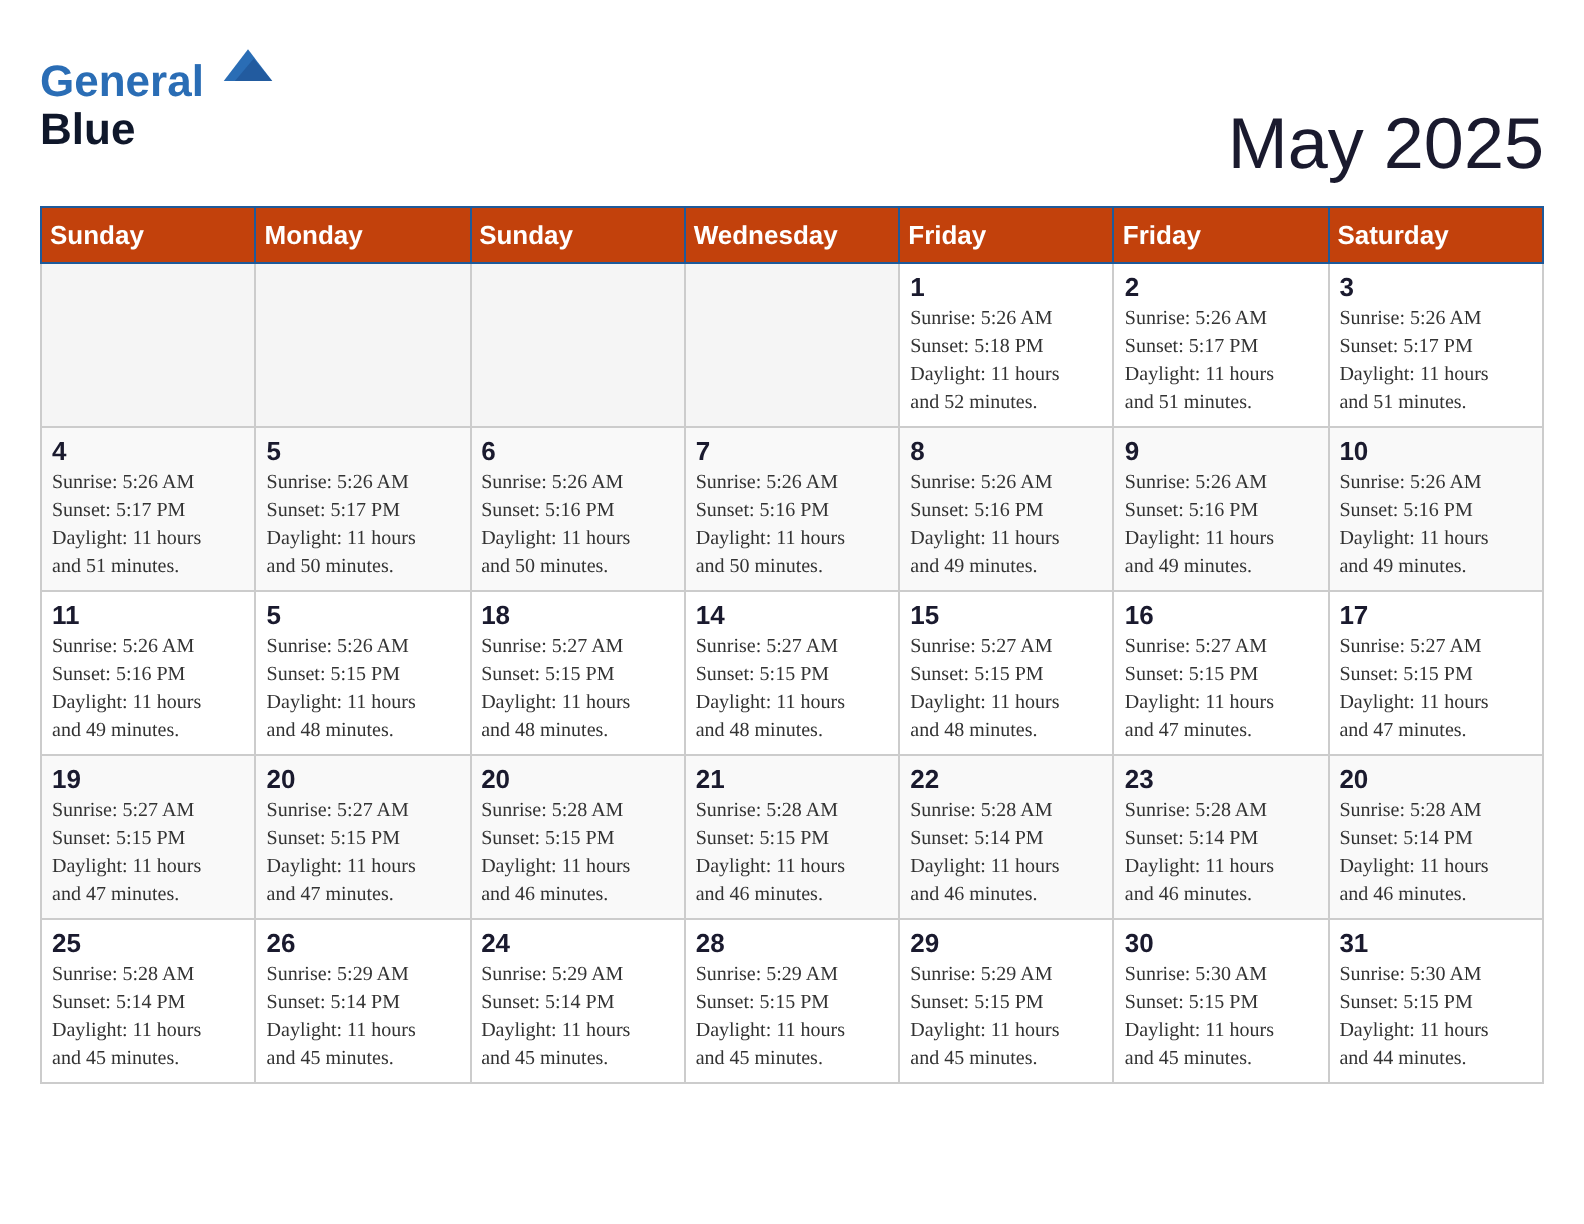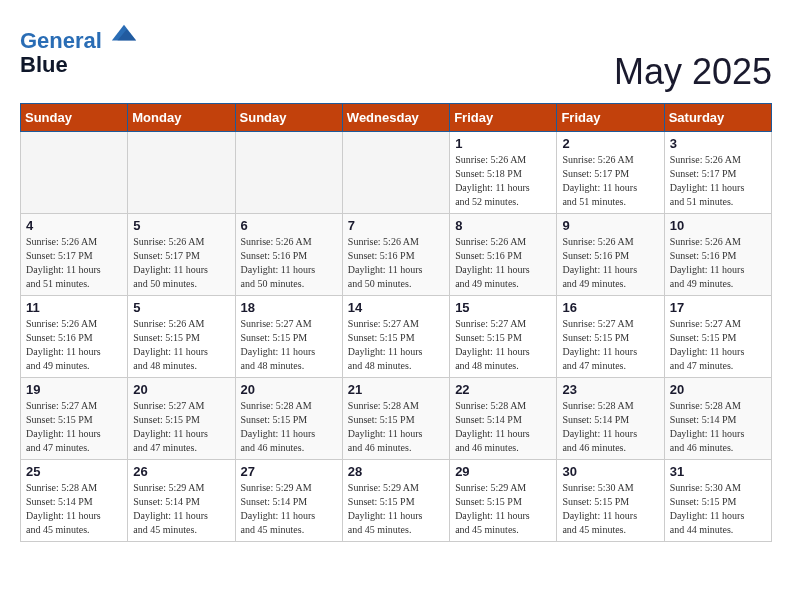--- a/index.html
+++ b/index.html
@@ -316,21 +316,21 @@
 and 45 minutes.</div>
         </td>
         <td>
           <span class="day-num">26</span>
           <div class="day-info" style="white-space: pre-line;">Sunrise: 5:29 AM
 Sunset: 5:14 PM
 Daylight: 11 hours
 and 45 minutes.</div>
         </td>
         <td>
-          <span class="day-num">27</span>
+          <span class="day-num">24</span>
           <div class="day-info" style="white-space: pre-line;">Sunrise: 5:29 AM
 Sunset: 5:14 PM
 Daylight: 11 hours
 and 45 minutes.</div>
         </td>
         <td>
           <span class="day-num">28</span>
           <div class="day-info" style="white-space: pre-line;">Sunrise: 5:29 AM
 Sunset: 5:15 PM
 Daylight: 11 hours

